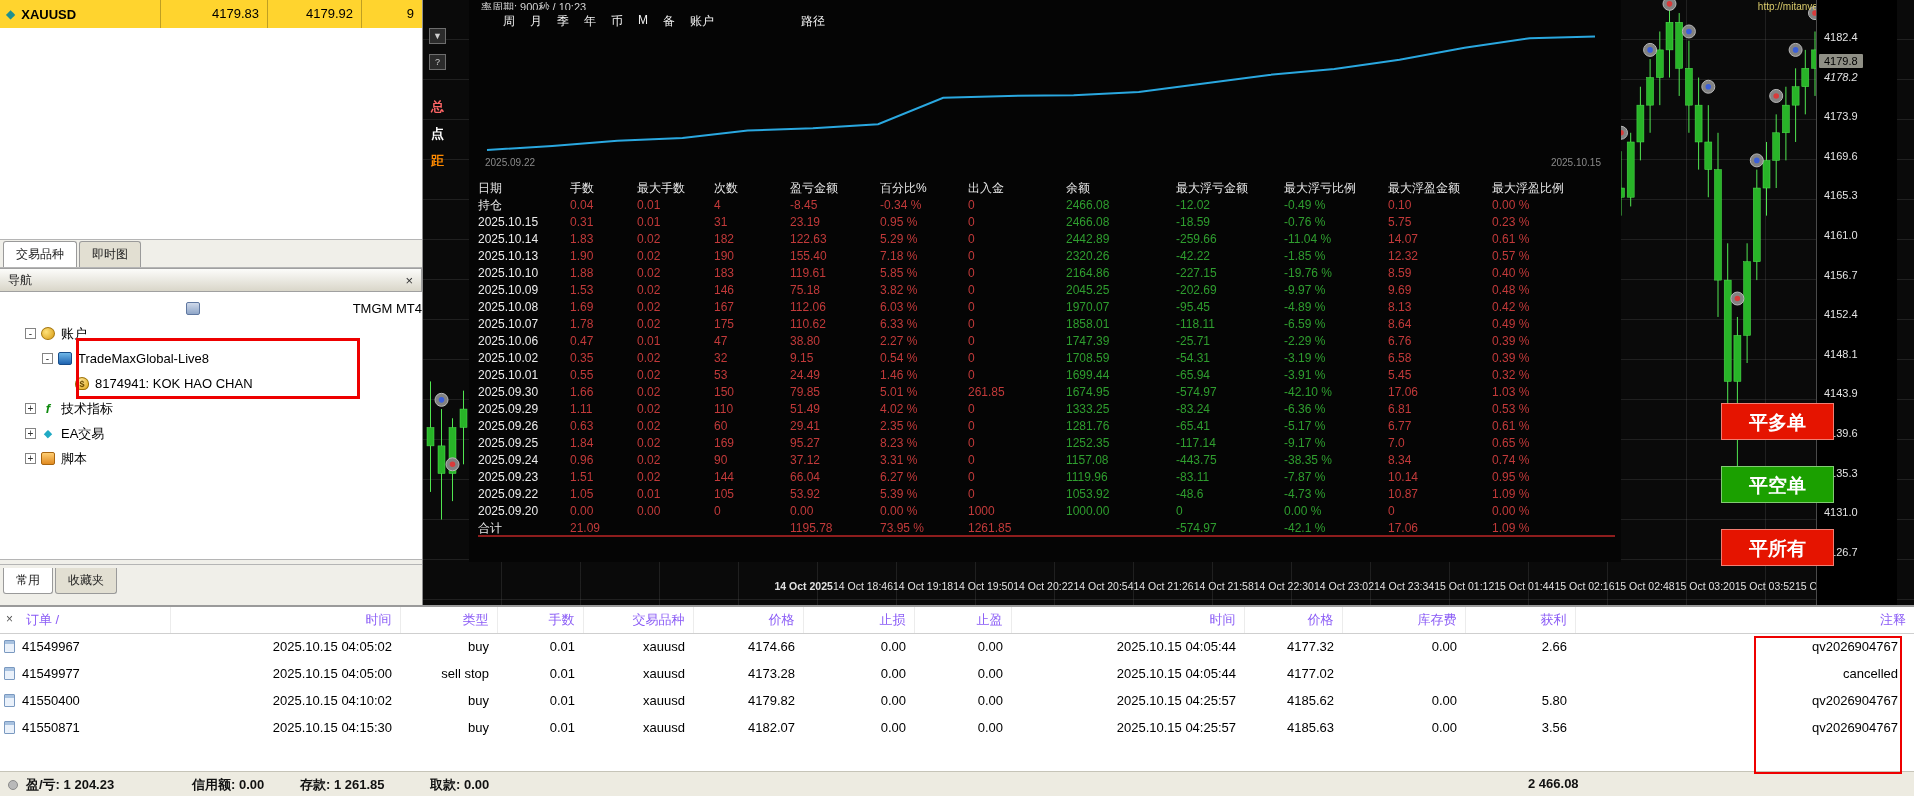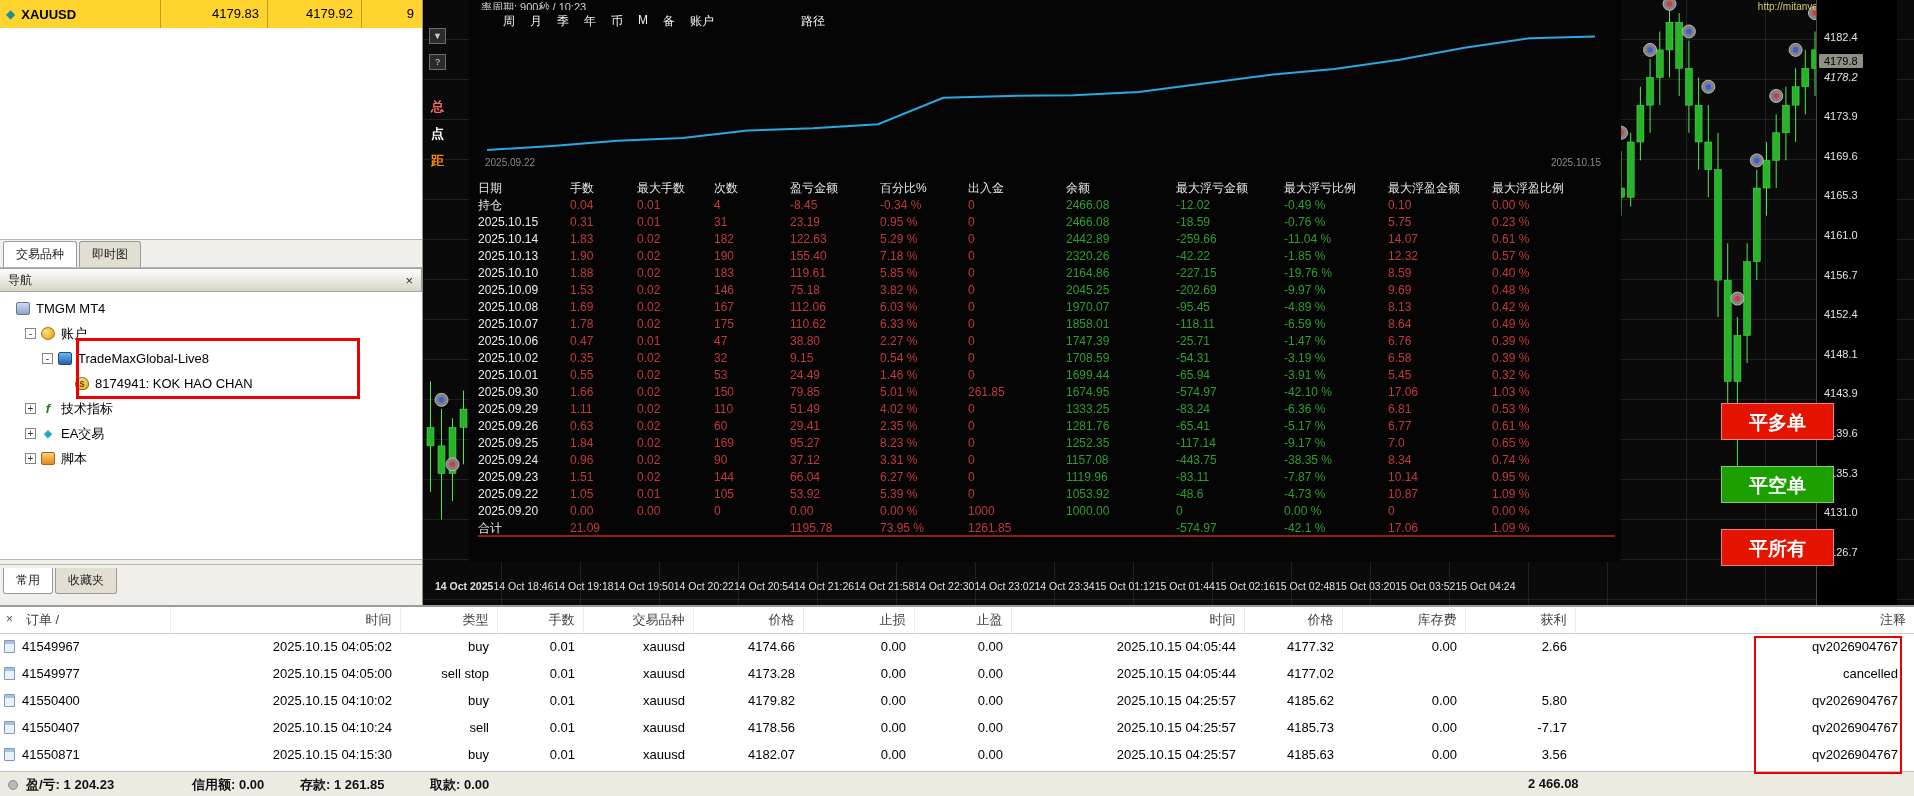--- a/index.html
+++ b/index.html
@@ -42,21 +42,21 @@
   #chart{position:absolute;left:423px;top:0;width:1491px;height:605px;background-color:#0a0a0a;
     background-image:repeating-linear-gradient(to right,transparent 0 78px,rgba(110,110,110,.22) 78px 79px),
                      repeating-linear-gradient(to bottom,transparent 0 39px,rgba(110,110,110,.22) 39px 40px);}
   #candles-svg{position:absolute;left:0;top:0;z-index:1}
   #chart-url{position:absolute;right:80px;top:1px;font-size:10px;color:#d8c96a;z-index:4}
 
   #price-axis{position:absolute;right:17px;top:0;width:81px;height:605px;background:#000;border-left:1px solid #4a4a4a;z-index:4}
   .pa-label{position:absolute;left:7px;font-size:11px;color:#e3e3e3;white-space:nowrap}
   .pa-current{position:absolute;left:2px;top:54px;background:#8f8f85;color:#000;font-size:11px;padding:1px 5px;border-radius:1px}
 
-  #time-axis{position:absolute;left:12px;top:580px;width:1414px;display:flex;justify-content:flex-start;color:#e0e0e0;font-size:10.5px;z-index:2;white-space:nowrap}
+  #time-axis{position:absolute;left:18px;top:580px;width:1414px;display:flex;justify-content:flex-end;color:#e0e0e0;font-size:10.5px;z-index:2;white-space:nowrap}
 
   #stats-panel{position:absolute;left:46px;top:0;width:1152px;height:562px;background:#050505;z-index:3;overflow:hidden}
   #panel-frag{height:10px;overflow:hidden;color:#d5d5d5;font-size:11px;padding-left:12px}
   #panel-toolbar{display:flex;gap:15px;color:#f2f2f2;font-size:12px;padding:3px 0 0 34px}
   .ptb-item.ptb-last{margin-left:72px}
   #equity-wrap{position:absolute;left:14px;top:26px;width:1122px;height:142px}
   .eq-label{position:absolute;color:#8a8a8a;font-size:10px;bottom:0}
   .eq-start{left:2px}.eq-end{right:4px}
 
   #stats-table{position:absolute;left:9px;top:180px;right:6px}
@@ -70,21 +70,21 @@
   #left-strip{position:absolute;left:2px;top:0;width:43px;height:562px;z-index:4}
   .strip-box{position:absolute;left:4px;width:17px;height:16px;background:#2b2b2b;border:1px solid #6d6d6d;color:#cfcfcf;font-size:9px;text-align:center;line-height:14px}
   .strip-label{position:absolute;left:6px;font-size:13px;font-weight:700}
 
   .tbtn{position:absolute;left:1298px;width:113px;height:37px;color:#fff;font-size:19px;font-weight:700;text-align:center;line-height:37px;border:1px solid rgba(255,255,255,.45);z-index:5;cursor:default}
 
   
   #terminal{position:absolute;left:0;top:605px;width:1914px;height:191px;background:#fff;border-top:2px solid #9a9a9a}
   #terminal-close{position:absolute;left:6px;top:5px;font-size:12px;color:#555;z-index:2}
   #orders{width:1914px;table-layout:fixed;border-collapse:collapse;font-size:13px;color:#000}
-  #orders th{height:26px;font-weight:400;color:#404040;text-align:right;padding-right:8px;border-bottom:1px solid #cfcfcf;border-left:1px solid #ececec;white-space:nowrap}
+  #orders th{height:26px;font-weight:400;color:#8b5cf6;text-align:right;padding-right:8px;border-bottom:1px solid #cfcfcf;border-left:1px solid #ececec;white-space:nowrap}
   #orders th:first-child{text-align:left;padding-left:26px;border-left:none}
   #orders td{height:27px;text-align:right;padding-right:8px;white-space:nowrap;overflow:hidden}
   #orders td:first-child{text-align:left;padding-left:4px}
   #orders td.comment-cell{padding-right:16px}
   .order-icon{display:inline-block;width:11px;height:13px;background:#eaf1fa;border:1px solid #7a99c0;border-radius:1px;margin-right:7px;vertical-align:-2px;box-shadow:inset 0 3px 0 #a8c2e0}
 
   #status-bar{position:absolute;left:0;bottom:0;width:1914px;height:25px;background:#edebe1;border-top:1px solid #c6c4b8;font-size:13px;font-weight:700;color:#111}
   .sb{position:absolute;top:4px;white-space:nowrap}
   #sb-icon{left:8px;top:8px;width:10px;height:10px;border-radius:50%;background:#b9b9b9;border:1px solid #8a8a8a}
   #sb-profit{left:26px}#sb-credit{left:192px}#sb-deposit{left:300px}#sb-withdraw{left:430px}#sb-equity{left:1528px}
@@ -112,21 +112,21 @@
     </div>
     <div class="tabbar" id="mw-tabs">
       <span class="tab active">交易品种</span>
       <span class="tab">即时图</span>
     </div>
     <div id="nav-titlebar">
       <span>导航</span>
       <span id="nav-close">×</span>
     </div>
     <div id="nav-tree">
-        <div class="tree-item" style="padding-left: 0;">
+        <div class="tree-item" style="padding-left: 24px; justify-content: space-between;">
           <span class="expand-spacer"></span>
           <span class="tree-icon terminal-icon"></span>
           <span class="tree-label">TMGM MT4</span>
         </div>
         <div class="tree-item" style="padding-left: 25px;">
           <span class="expand-box">-</span>
           <span class="tree-icon accounts-icon"></span>
           <span class="tree-label">账户</span>
         </div>
         <div class="tree-item" style="padding-left: 42px;">
@@ -408,21 +408,21 @@
           <div class="st-row">
             <span class="c-date">2025.10.06</span>
             <span class="c-red">0.47</span>
             <span class="c-red">0.01</span>
             <span class="c-red">47</span>
             <span class="c-red">38.80</span>
             <span class="c-red">2.27 %</span>
             <span class="c-red">0</span>
             <span class="c-green">1747.39</span>
             <span class="c-green">-25.71</span>
-            <span class="c-green">-1.47 %</span>
+            <span class="c-green">-2.29 %</span>
             <span class="c-red">6.76</span>
             <span class="c-red">0.39 %</span>
           </div>
           <div class="st-row">
             <span class="c-date">2025.10.02</span>
             <span class="c-red">0.35</span>
             <span class="c-red">0.02</span>
             <span class="c-red">32</span>
             <span class="c-red">9.15</span>
             <span class="c-red">0.54 %</span>
@@ -700,35 +700,20 @@
             <td>4179.82</td>
             <td>0.00</td>
             <td>0.00</td>
             <td>2025.10.15 04:25:57</td>
             <td>4185.62</td>
             <td>0.00</td>
             <td>5.80</td>
             <td class="comment-cell">qv2026904767</td>
           </tr>
           <tr>
-            <td><span class="order-icon"></span>41550407</td>
-            <td>2025.10.15 04:10:24</td>
-            <td>sell</td>
-            <td>0.01</td>
-            <td>xauusd</td>
-            <td>4178.56</td>
-            <td>0.00</td>
-            <td>0.00</td>
-            <td>2025.10.15 04:25:57</td>
-            <td>4185.73</td>
-            <td>0.00</td>
-            <td>-7.17</td>
-            <td class="comment-cell">qv2026904767</td>
-          </tr>
-          <tr>
             <td><span class="order-icon"></span>41550871</td>
             <td>2025.10.15 04:15:30</td>
             <td>buy</td>
             <td>0.01</td>
             <td>xauusd</td>
             <td>4182.07</td>
             <td>0.00</td>
             <td>0.00</td>
             <td>2025.10.15 04:25:57</td>
             <td>4185.63</td>

